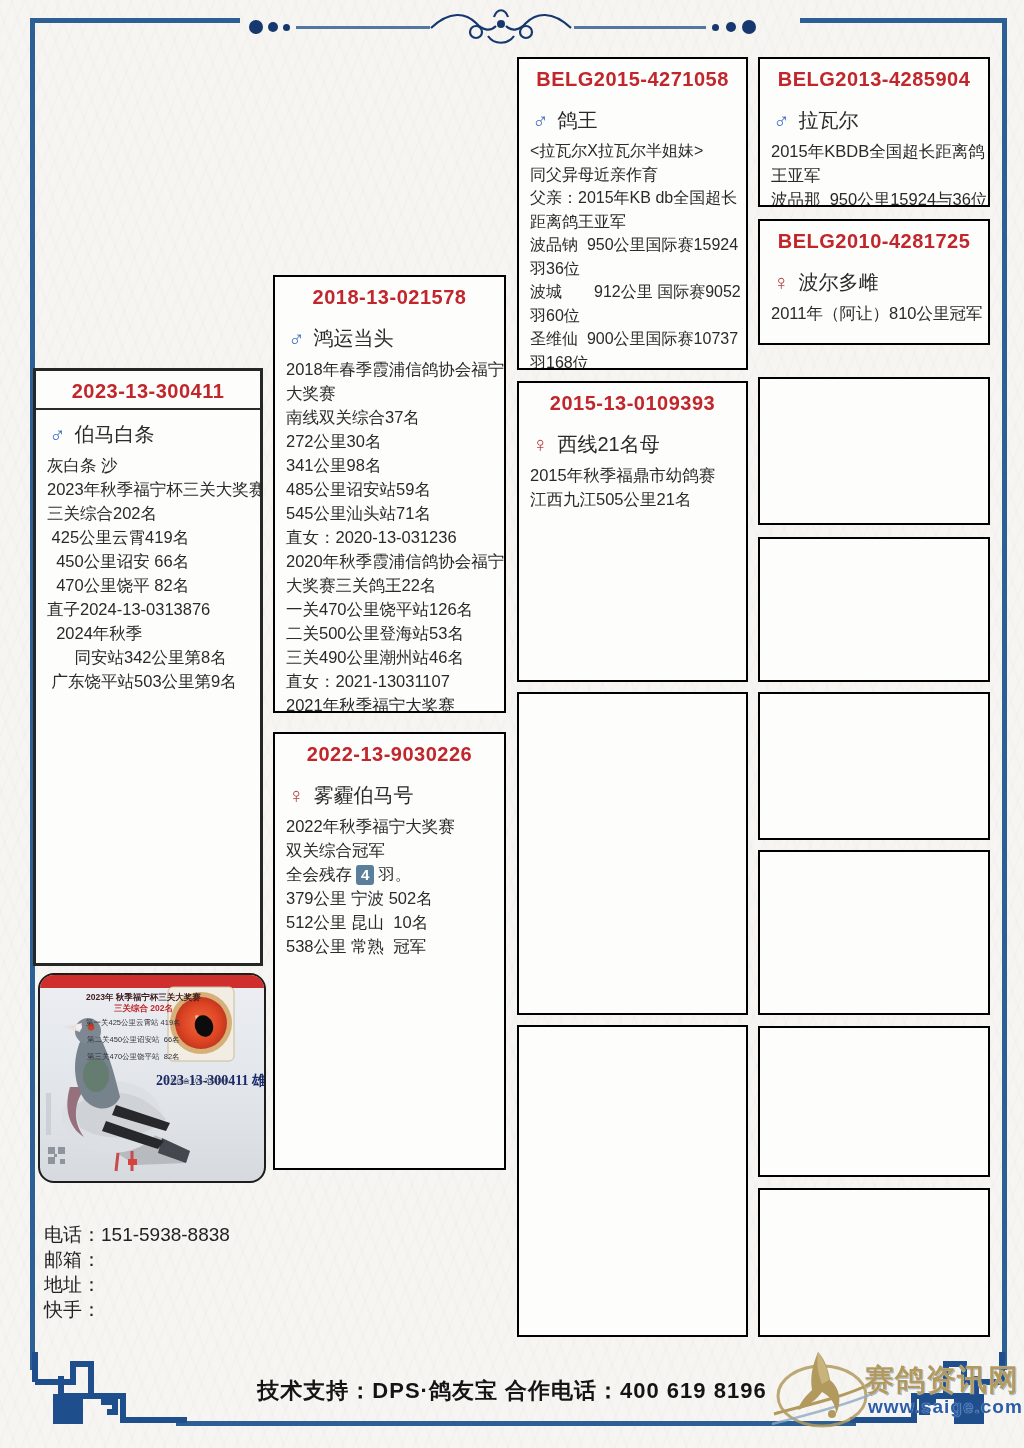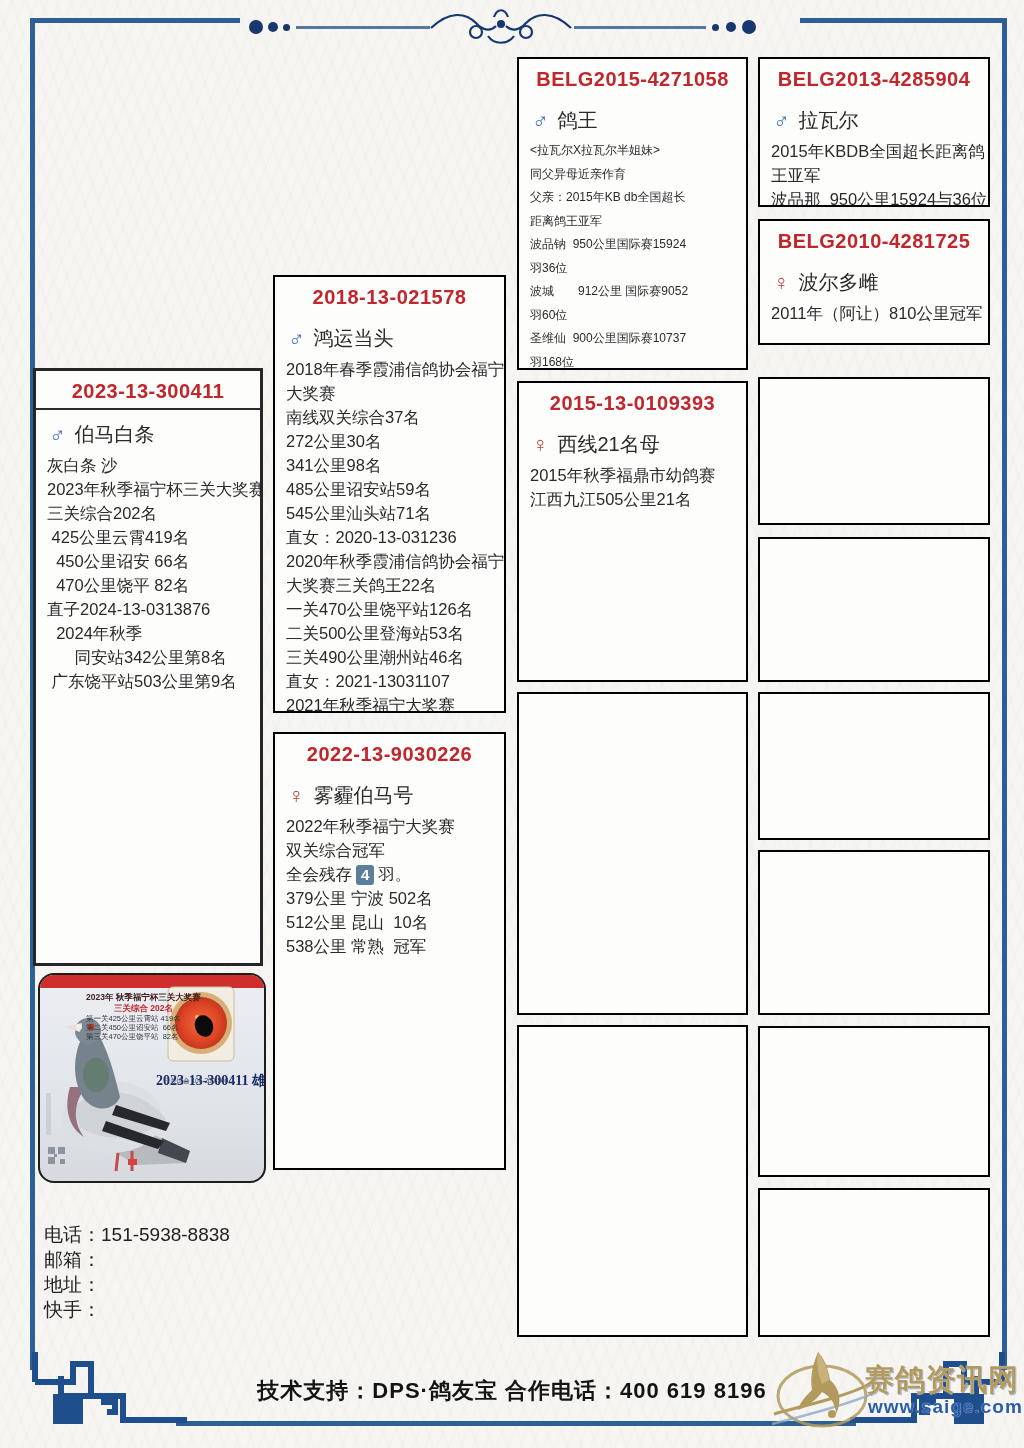--- a/index.html
+++ b/index.html
@@ -32,38 +32,38 @@
     padding:9px 2px 5px 2px;letter-spacing:.5px;white-space:pre;
   }
   .pbox.main .pbox-header{border-bottom:2px solid #2b2b2b;}
   .pbox-body{padding:4px 4px 0 11px;}
   .name-row{margin:7px 0 5px 2px;font-size:20px;white-space:pre;}
   .sex{font-weight:bold;font-size:22px;margin-right:9px;vertical-align:-1px;}
   .sex.male{color:#3a6cc8;}
   .sex.female{color:#b5403e;}
   .bird-name{color:#2a2a2a;}
   .bline{font-size:16.5px;line-height:24px;white-space:pre;color:#2a2a2a;}
-  .pbox.tight .bline{font-size:12px;line-height:23.5px;}
+  .pbox.tight .bline{font-size:16px;line-height:23.5px;}
   .badge4{
     display:inline-block;background:#5b7f9b;color:#fff;border-radius:3px;
     padding:0 5px;margin:0 4px;font-size:15px;line-height:20px;font-weight:bold;
   }
   
   .photo-card{
     position:absolute;left:38px;top:973px;width:228px;height:210px;z-index:2;
     border:2px solid #1d1d1d;border-radius:16px;overflow:hidden;
     background:linear-gradient(180deg,#eceef2 0%,#dfe3e8 70%,#d6dade 100%);
     box-sizing:border-box;
   }
   .photo-band{position:absolute;left:0;top:0;width:100%;height:13px;background:#cf2f2c;}
   .photo-art{position:absolute;left:0;top:0;}
   .ph-txt{position:absolute;z-index:3;white-space:nowrap;}
   .ph-banner{left:46px;top:17px;font-size:8.5px;font-weight:bold;color:#402020;}
   .ph-overall{left:74px;top:27.5px;font-size:8.5px;font-weight:bold;color:#c0262b;}
-  .ph-results{left:46px;top:39px;font-size:7.5px;line-height:9px;color:#33333a;white-space:pre;}
+  .ph-results{left:46px;top:39px;font-size:7.5px;line-height:17px;color:#33333a;white-space:pre;text-align:center;}
   .ph-ring{left:116px;top:89px;width:84px;text-align:center;font-size:14px;font-weight:bold;
            color:#1a2a6b;font-family:"Liberation Serif","DejaVu Serif",serif;margin-top:8px;}
   .ph-sub{left:112px;top:102px;width:88px;text-align:center;font-size:6.5px;color:#3a4258;}
   
   .contact{position:absolute;left:30px;top:1222px;z-index:2;}
   .contact div{font-size:19px;line-height:25px;color:#222;font-weight:500;white-space:pre;margin-left:14px;}
   .footer-line{
     position:absolute;left:0;top:1376px;width:100%;text-align:center;z-index:2;
     font-size:22px;font-weight:bold;color:#141414;letter-spacing:1px;
   }

